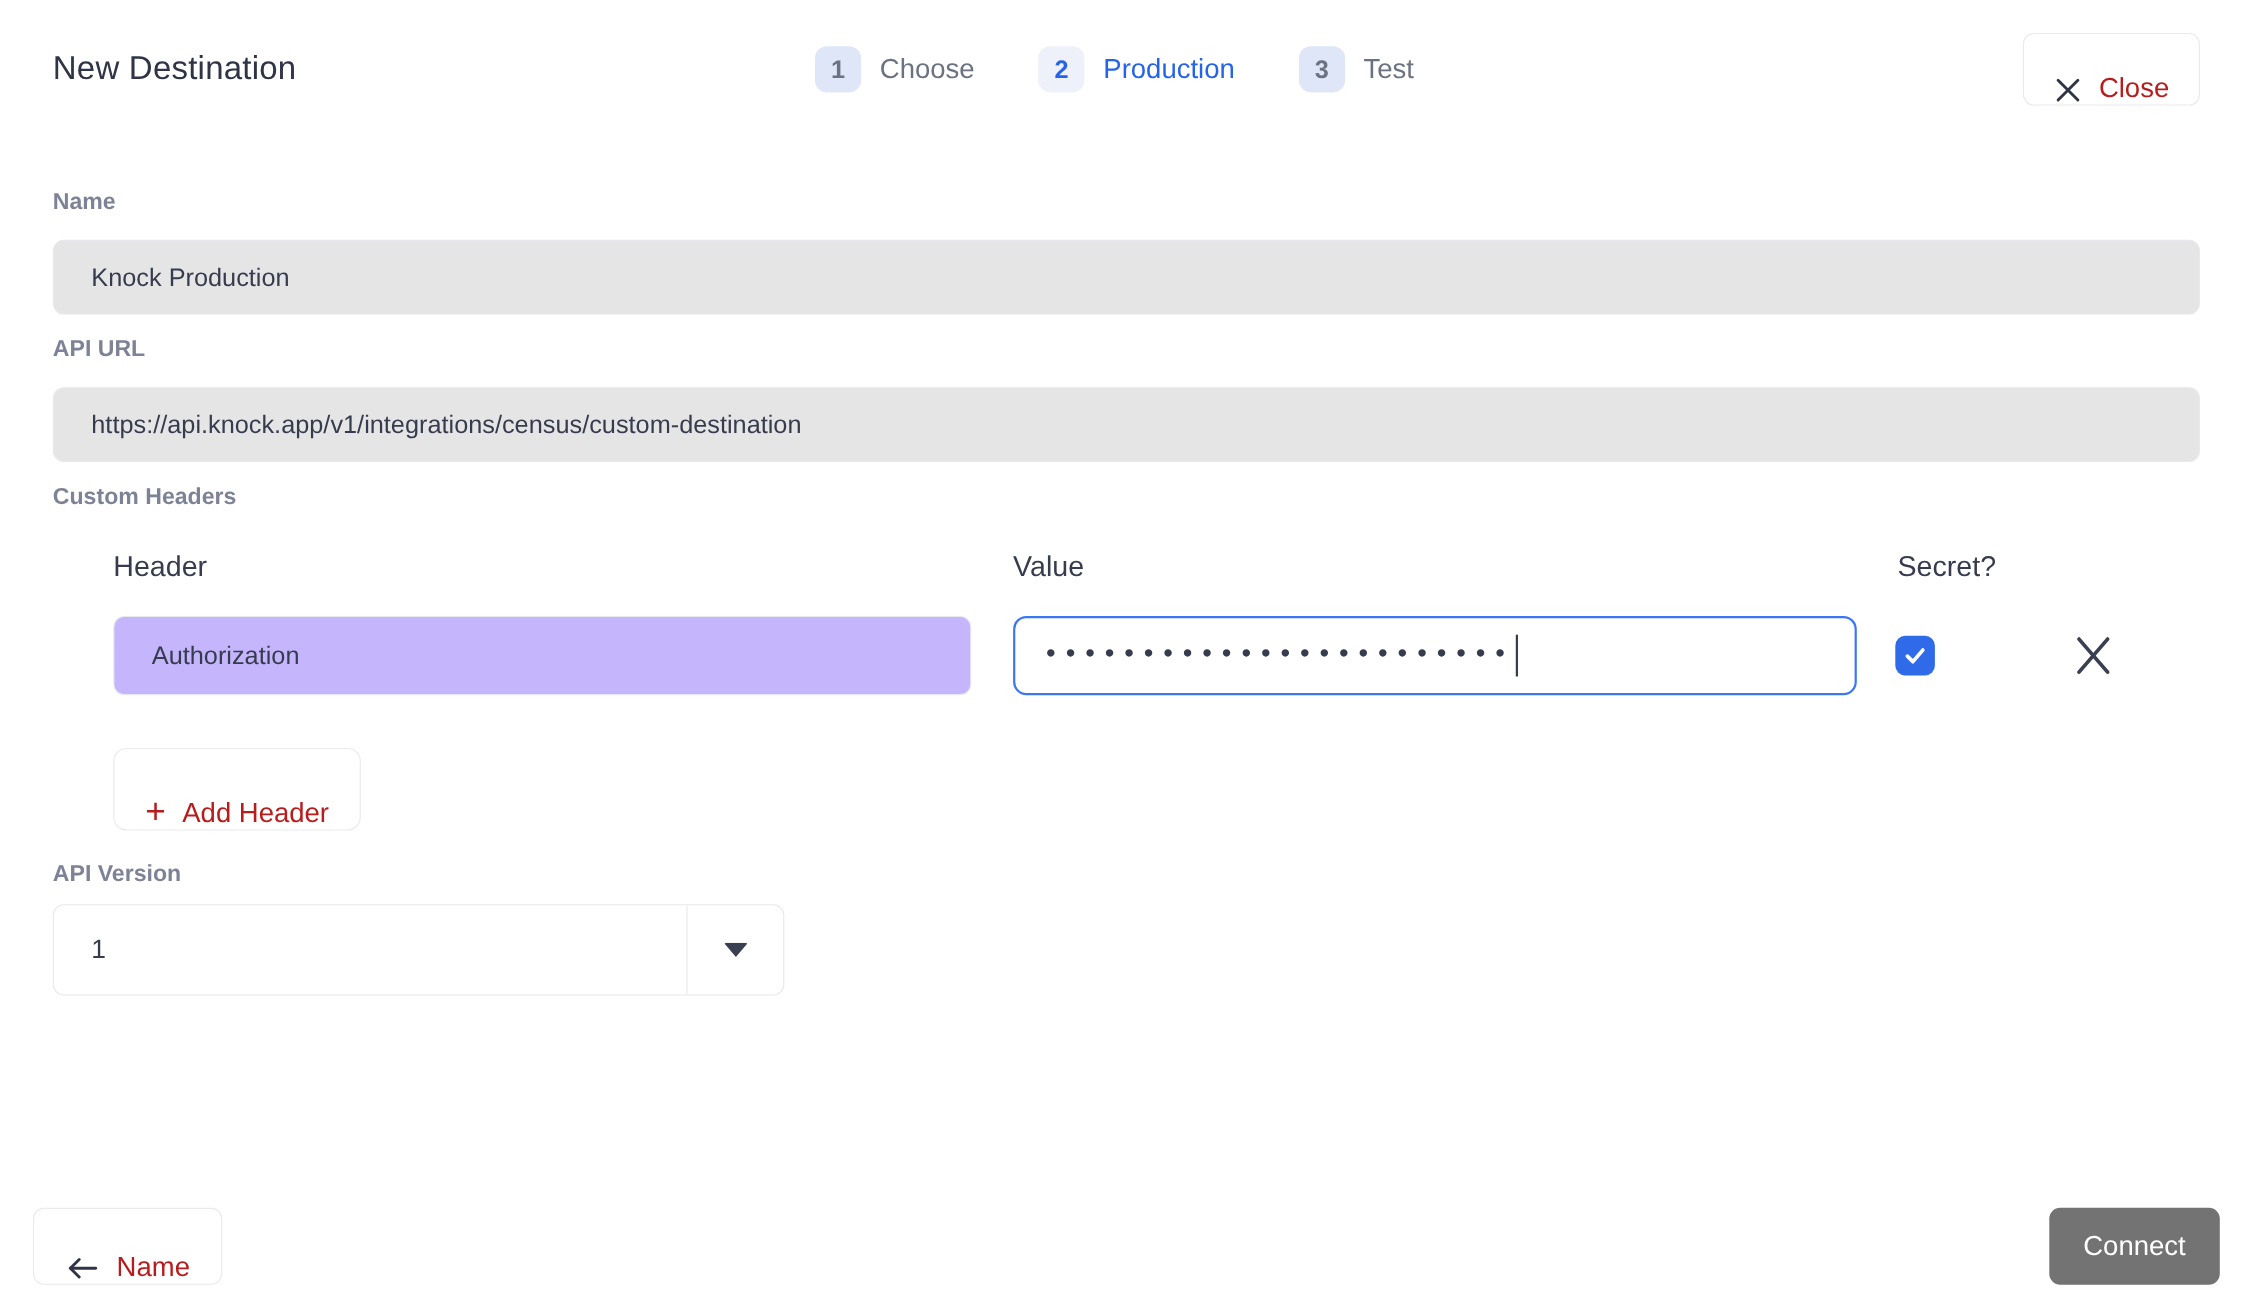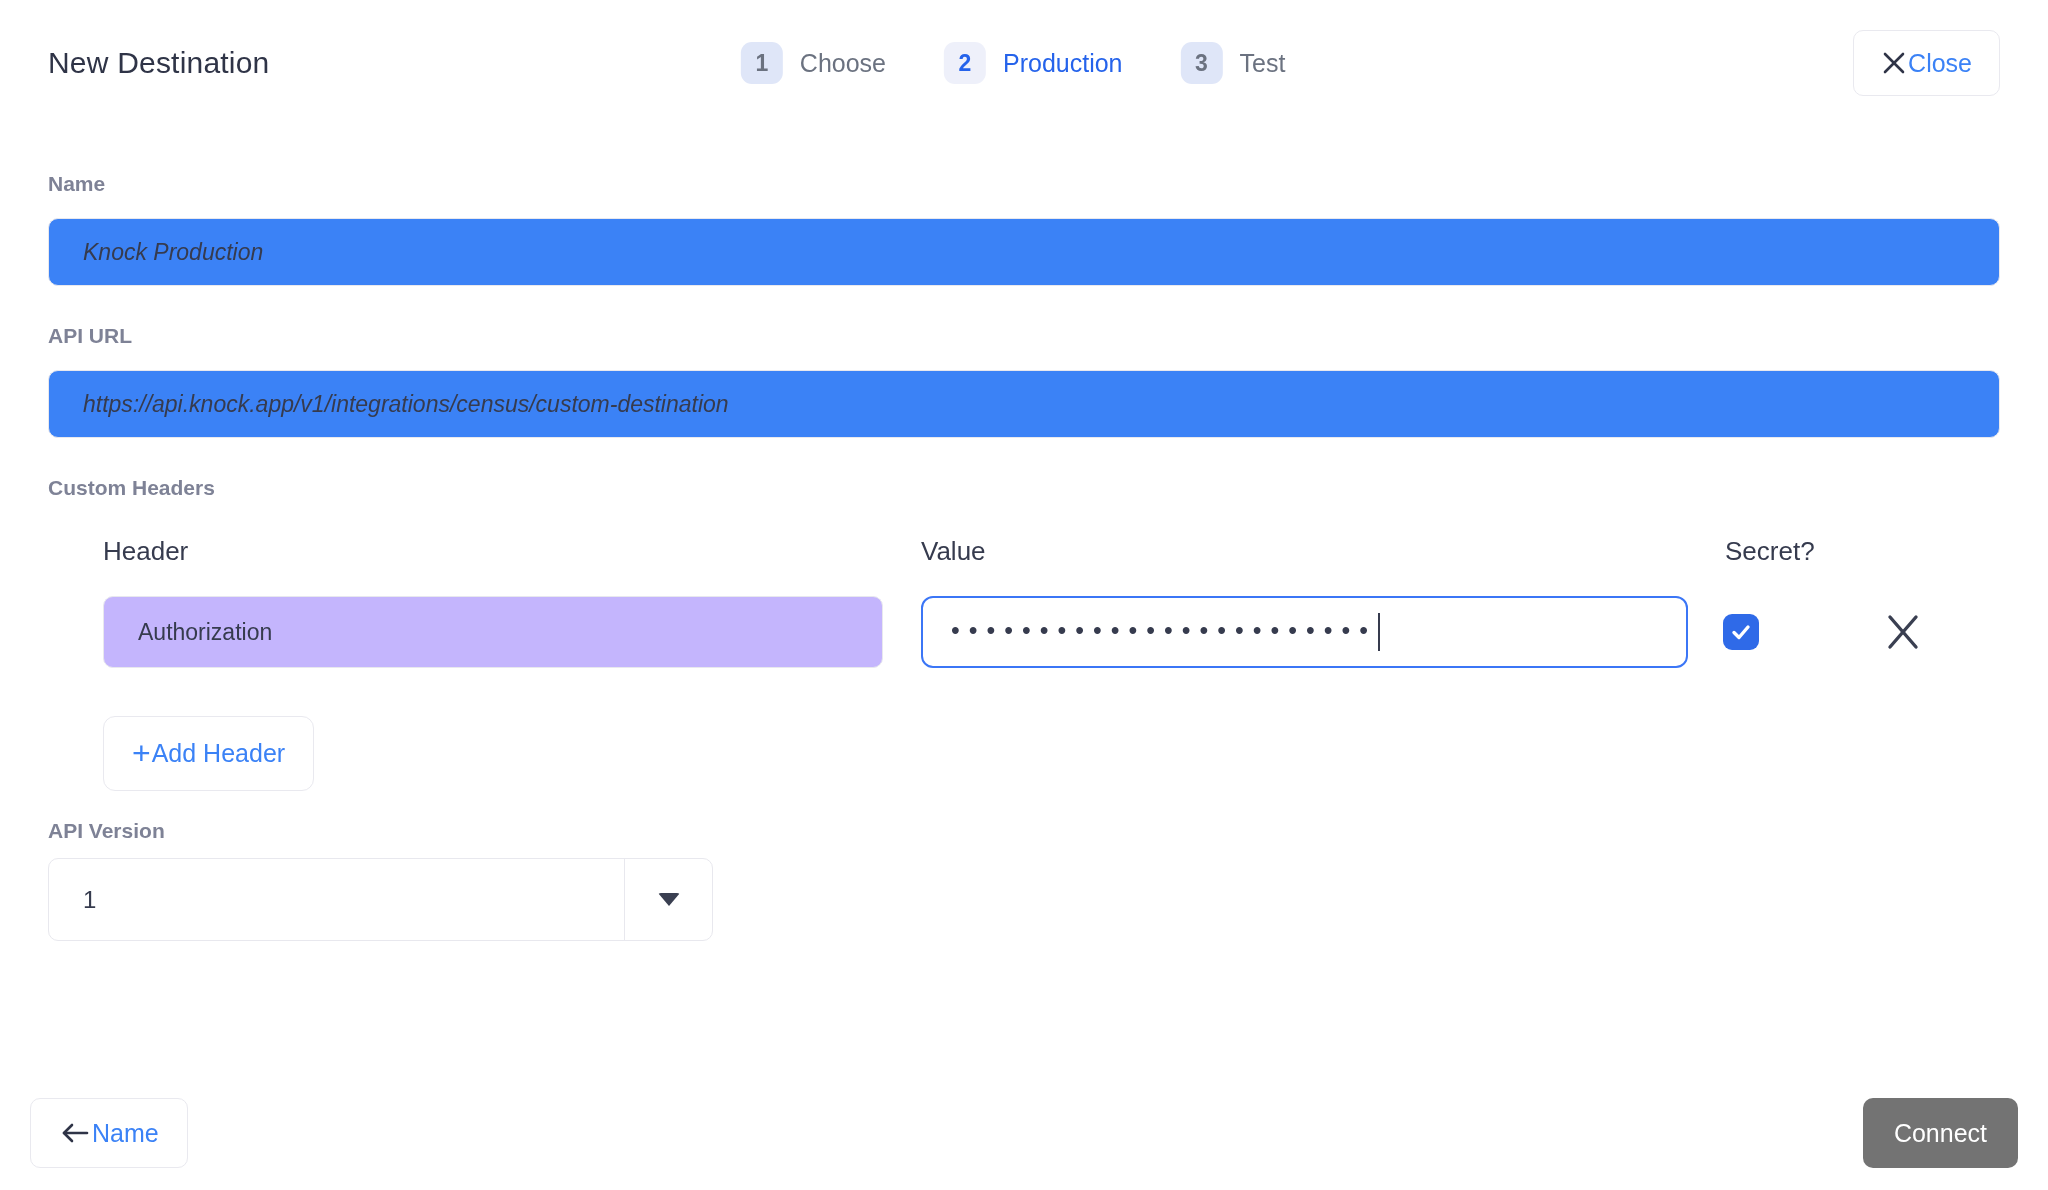--- a/index.html
+++ b/index.html
@@ -30,45 +30,44 @@
     display: grid; place-items: center;
     font-size: 23px; font-weight: 700;
   }
   .step.inactive .step-badge { background: #dfe6f8; color: #6b7280; }
   .step.active   .step-badge { background: #eef0fa; color: #2563eb; }
   .step-label { font-size: 25px; }
   .step.inactive .step-label { color: #6b7280; }
   .step.active   .step-label { color: #2563eb; font-weight: 500; }
 
   .btn {
-    display: inline-flex; align-items: center; justify-content: center;
+    display: inline-flex; align-items: flex-end; justify-content: center;
     background: #ffffff; border: 1px solid #e9e9ef; border-radius: 10px;
-    font-size: 25px; color: #3b82f6; cursor: pointer; gap: 1px;
+    font-size: 25px; color: #b91c1c; cursor: pointer; gap: 15px;
     font-family: inherit;
   }
   .close-btn { margin-left: auto; height: 66px; padding: 0 27px; }
 
   
   .field-label {
     font-size: 21px; font-weight: 700; color: #7e8296;
     line-height: 24px;
   }
   .lbl-name { margin-top: 76px; }
-  .lbl-gap  { margin-top: 38px; }
+  .lbl-gap  { margin-top: 20px; }
 
   .text-input {
     margin-top: 22px;
     width: 100%; height: 68px;
     border: 1px solid #e8e8ee; border-radius: 10px;
-    background: #3b82f6;
+    background: #e5e5e5;
     font-size: 23px; color: #363b4e;
     padding: 0 34px;
     font-family: inherit;
     outline: none;
-    font-style: italic;
   }
 
   
   .headers-block { margin-left: 55px; }
   .col-labels { display: flex; margin-top: 36px; }
   .col-label { font-size: 26px; color: #363b4e; line-height: 30px; }
   .col-header { width: 780px; }
   .col-spacer { width: 38px; }
   .col-value  { width: 767px; }
   .col-secret { margin-left: 37px; }

